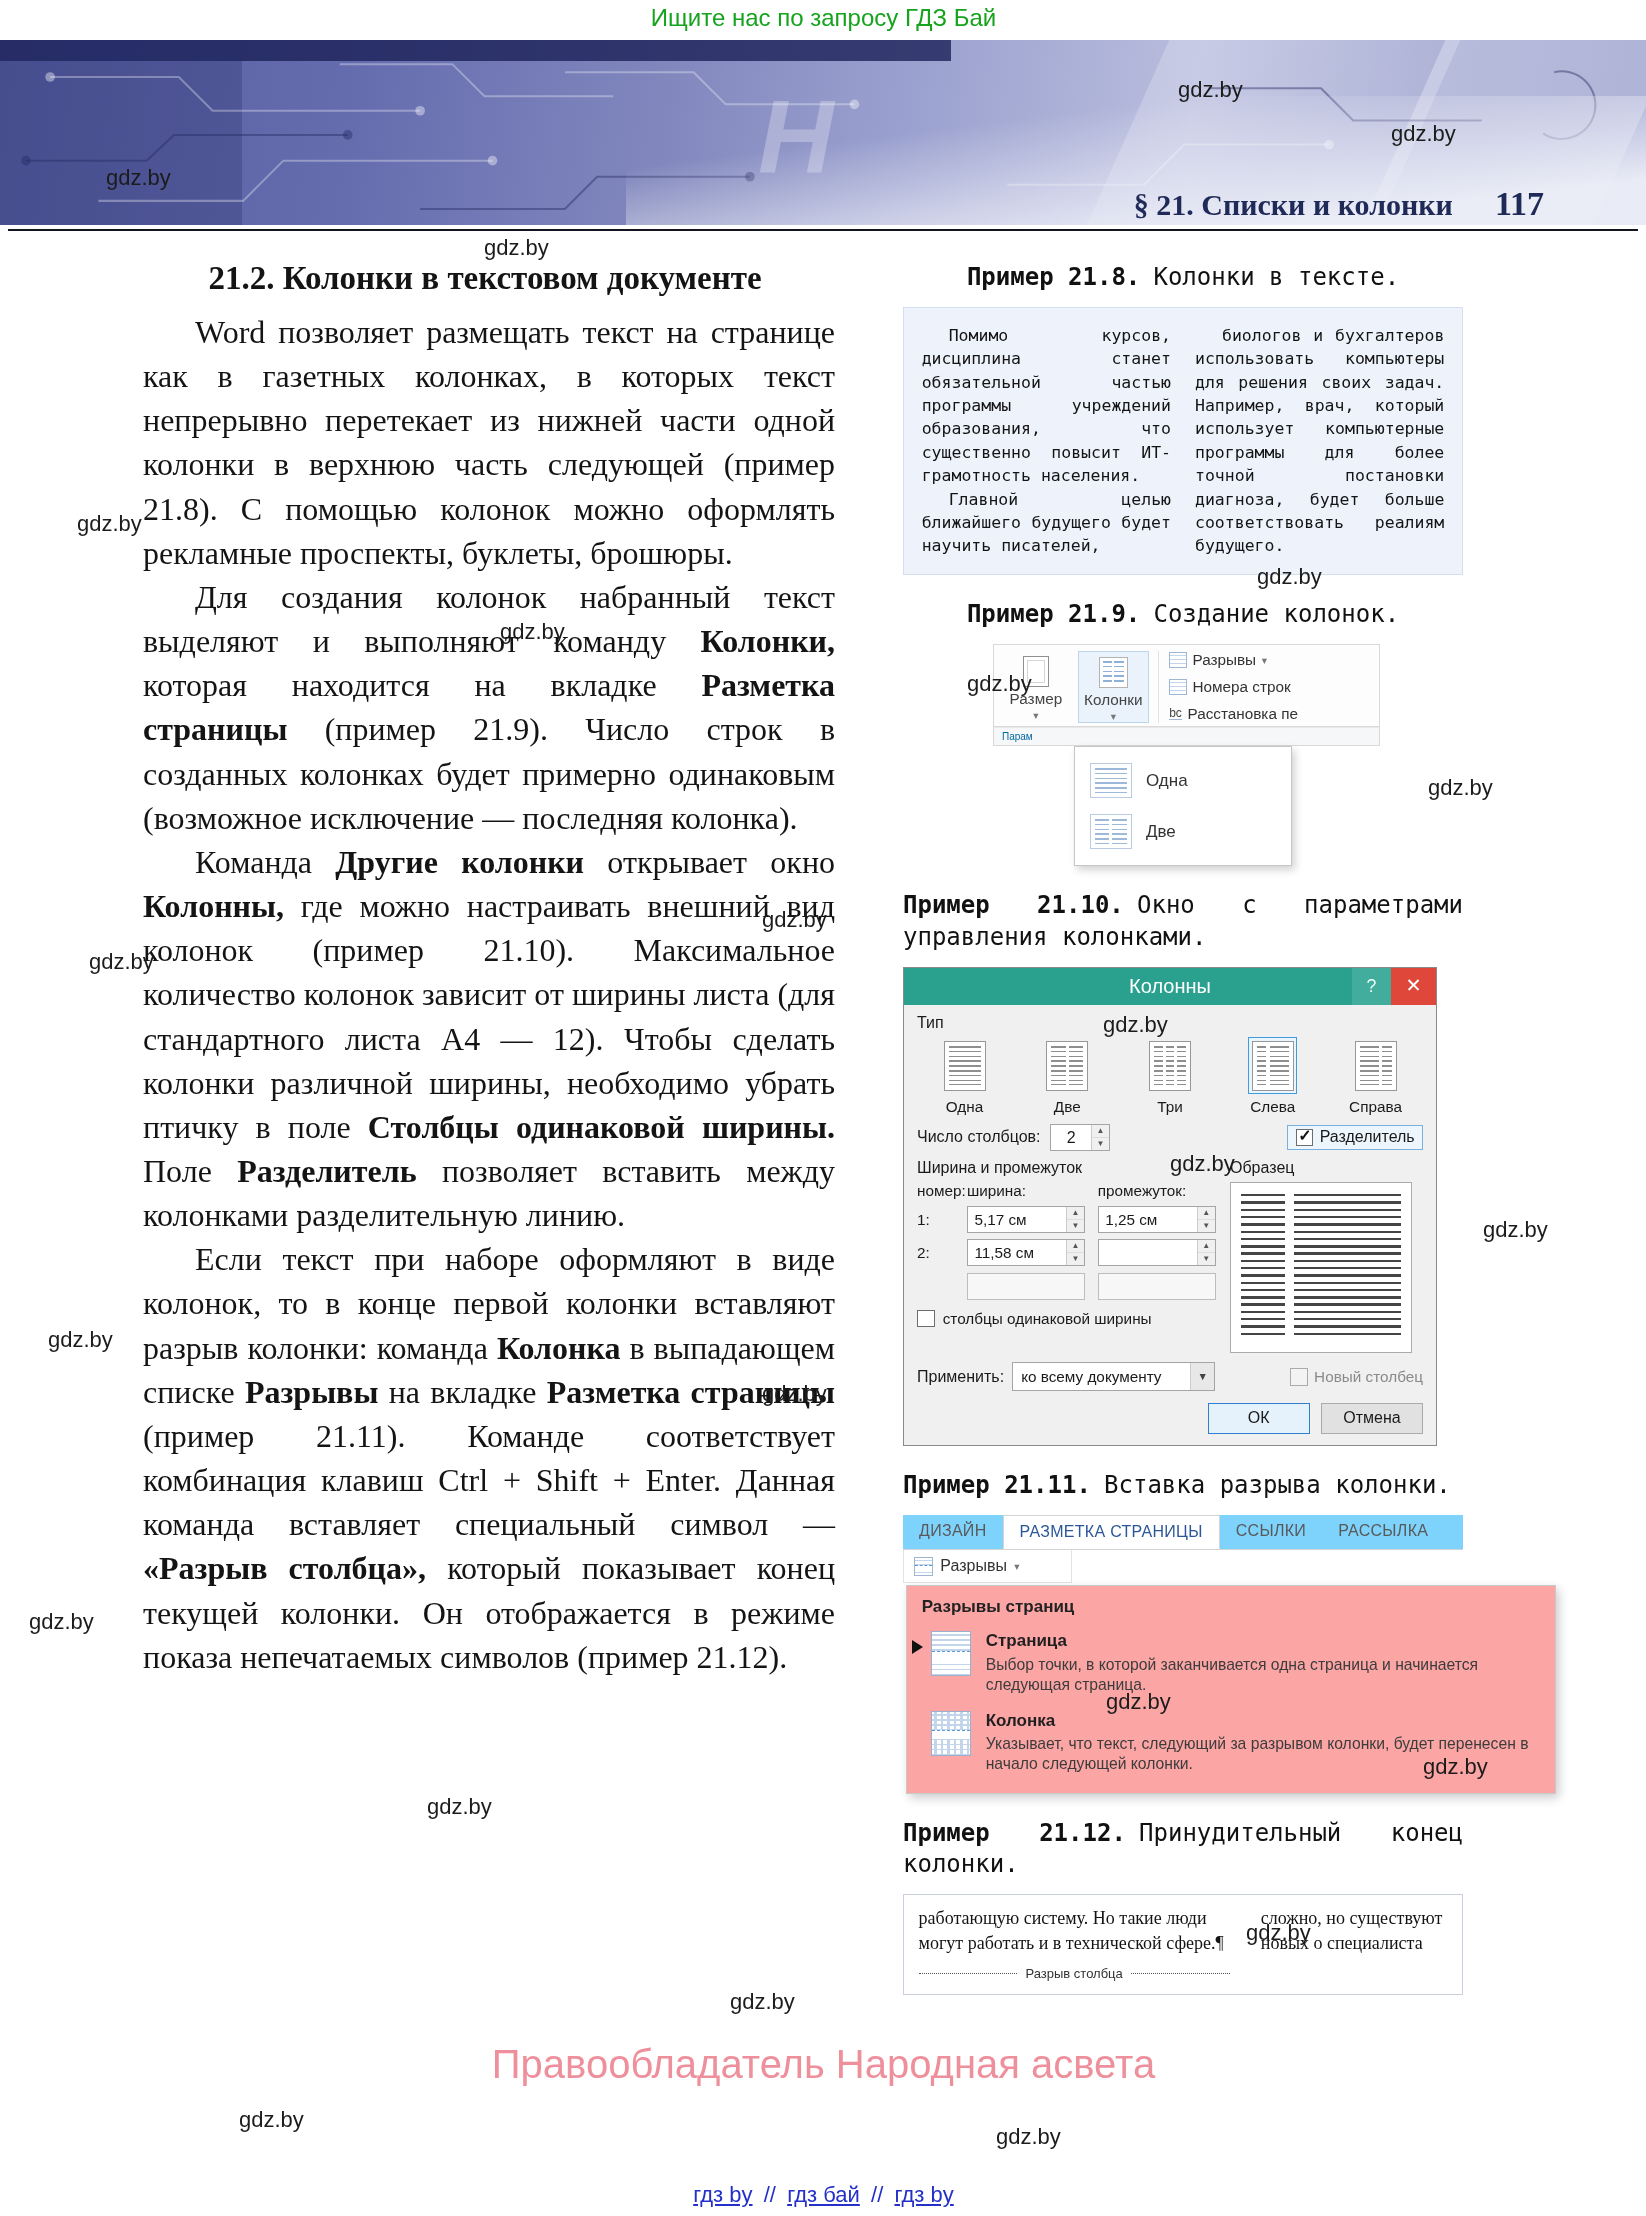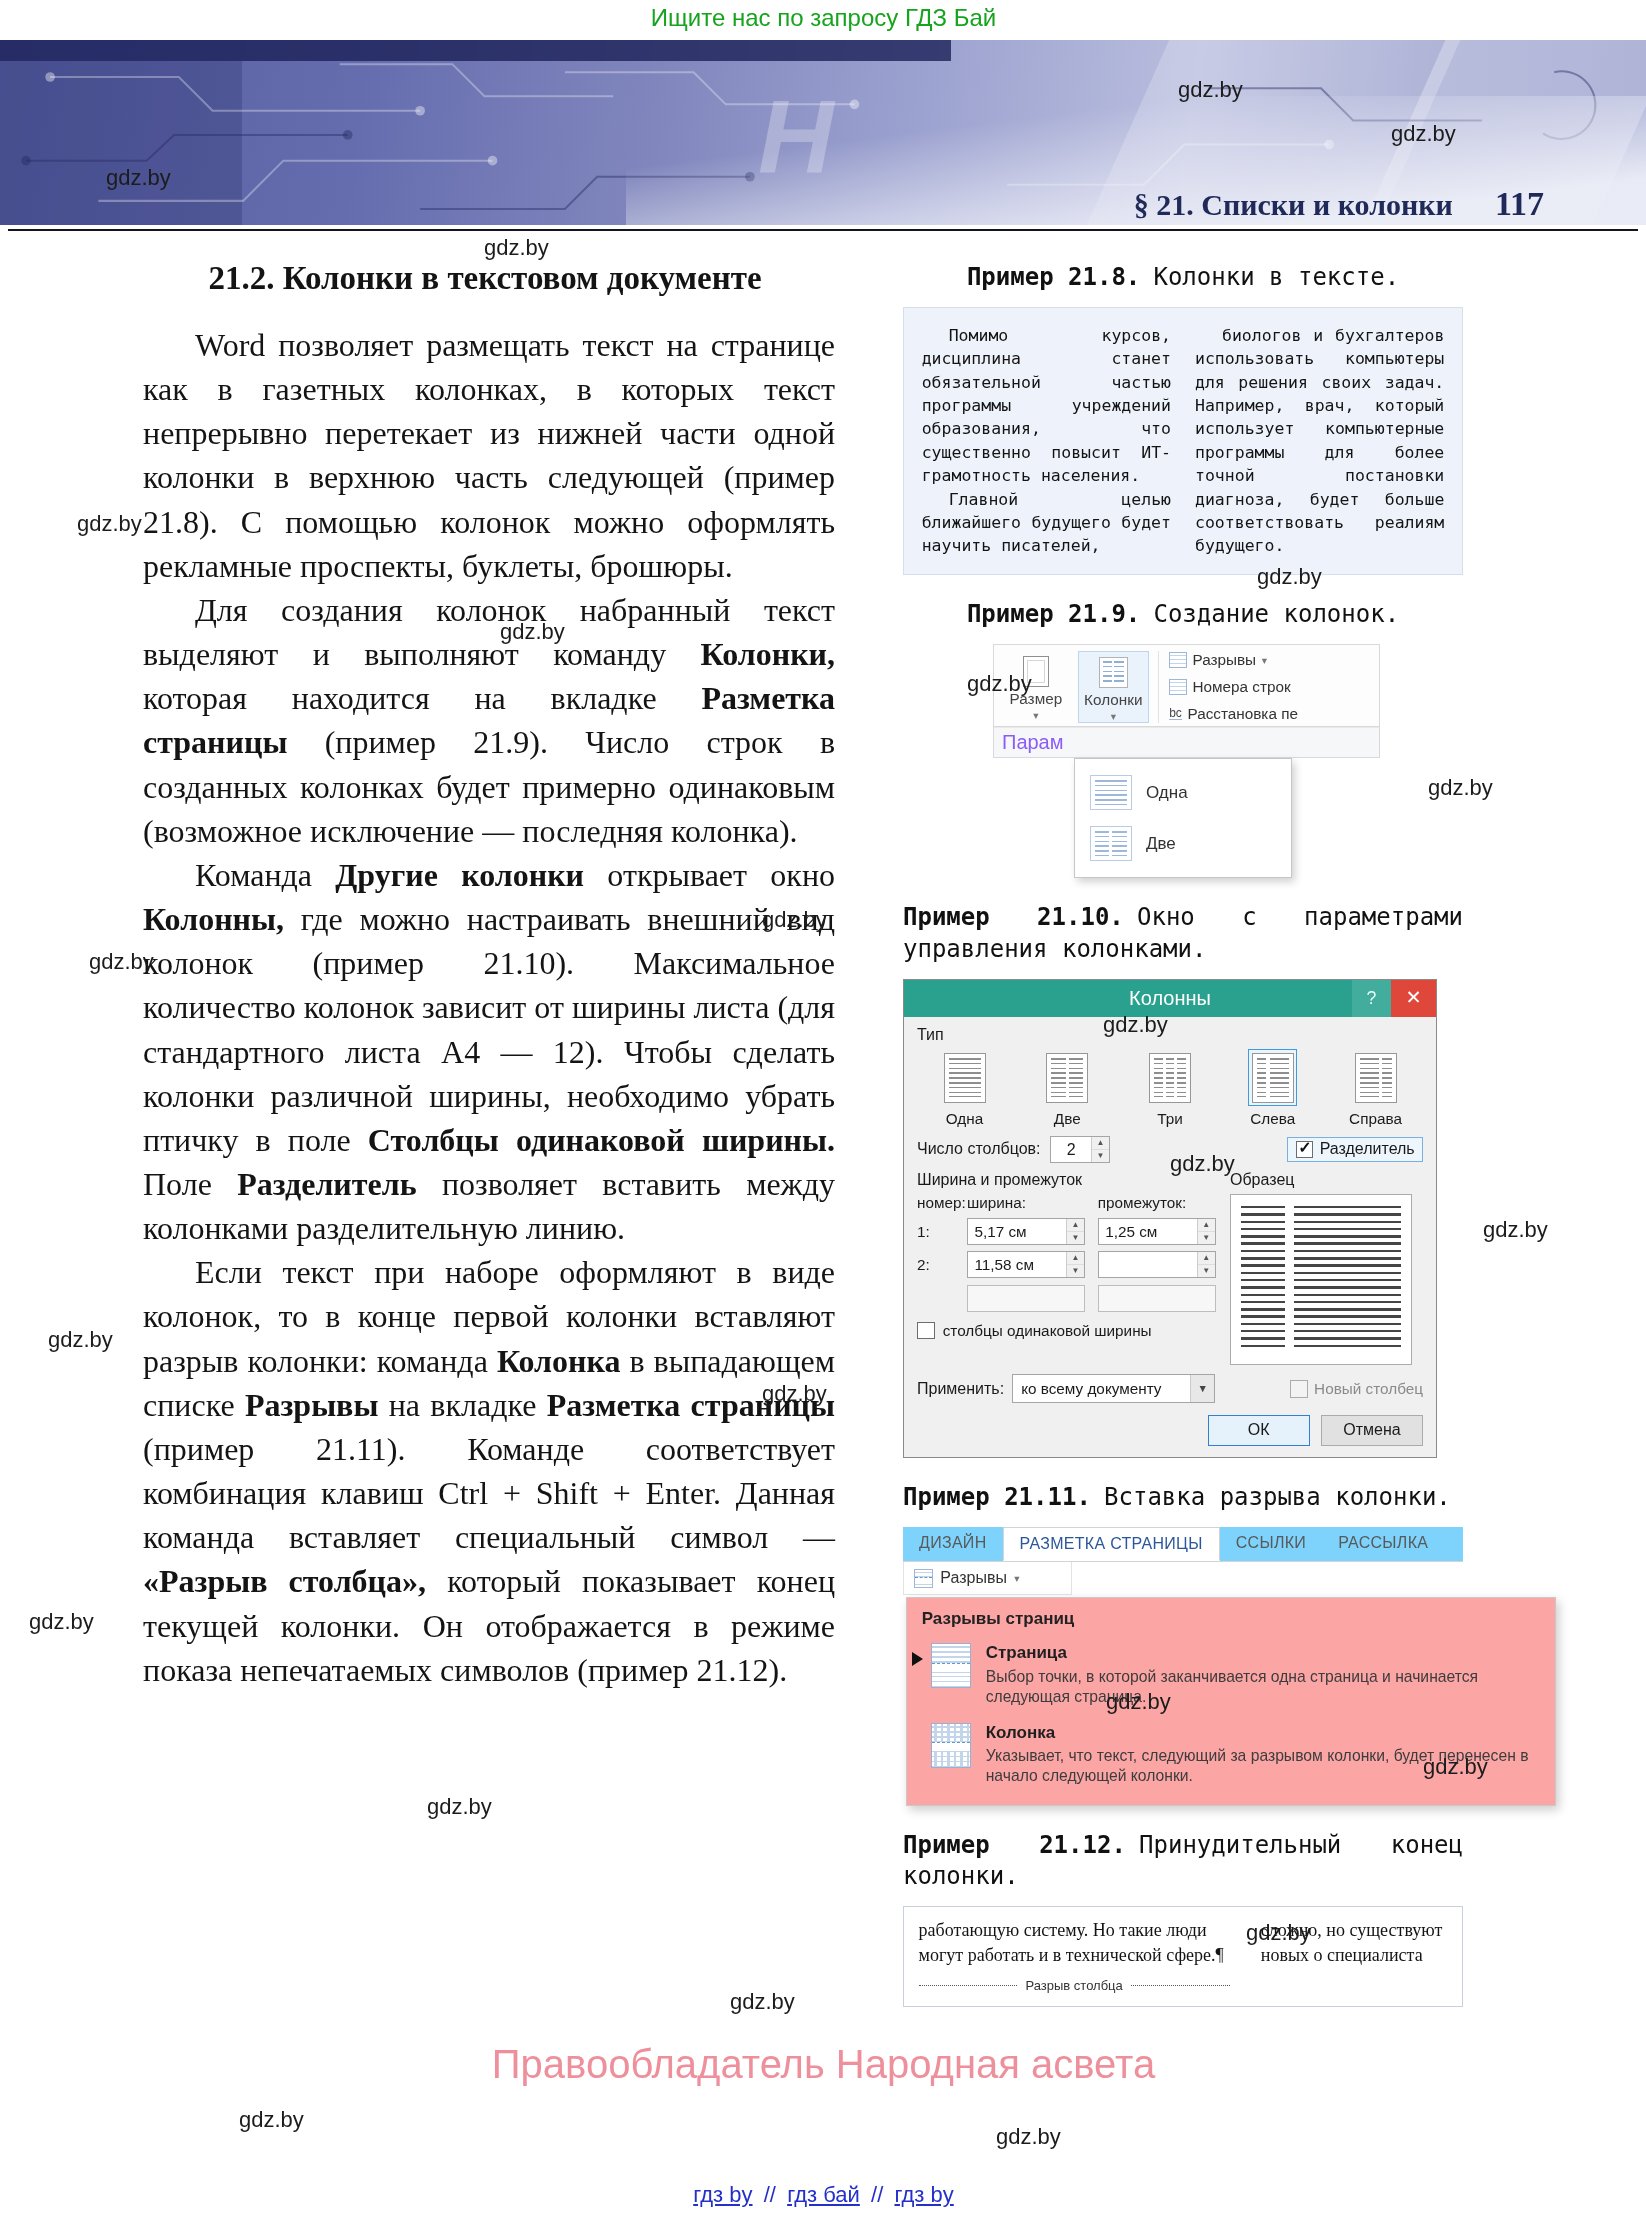--- a/index.html
+++ b/index.html
@@ -29,21 +29,21 @@
   
   .header-row { position:absolute; top:185px; right:103px; display:flex; align-items:baseline; gap:42px; z-index:30; }
   .section-title { font-size:30px; font-weight:bold; color:#1f2a58; }
   .page-num { font-size:34px; font-weight:bold; color:#1f2a58; }
   .rule { position:absolute; top:229px; left:8px; width:1630px; height:2.4px; background:#14141e; }
 
   
   .col-left  { position:absolute; left:135px; top:260px; width:700px; }
   .col-right { position:absolute; left:903px; top:262px; width:560px; }
 
-  .heading { font-size:33px; font-weight:bold; text-align:center; margin-bottom:26px; }
+  .heading { font-size:33px; font-weight:bold; text-align:center; margin-bottom:13px; }
   .para { font-size:32px; line-height:1.38; text-align:justify; text-indent:52px;margin-left:8px; }
   .para b { font-weight:bold; }
 
   
   .caption { font-family:"DejaVu Sans Mono",monospace; font-size:24px; line-height:1.32;
     margin:24px 0 13px; color:#111; }
   .caption b { font-weight:bold; margin-right:.55em; }
   .c-center { text-align:center; }
   .c-just { text-align:justify; }
   .first-cap { margin-top:0; }
@@ -65,21 +65,21 @@
   .icon-size { width:26px; height:31px; background:#fff; border:1.6px solid #8f8f8f; box-shadow:inset 0 0 0 3.2px #fff, inset 0 0 0 4px #c9c9c9; }
   .icon-columns { width:29px; height:31px; border:0.8px solid #b3b3b3; background:#fff; display:flex; gap:2.4px; padding:3.2px; }
   .icon-columns i { flex:1; background:repeating-linear-gradient(to bottom,#8fb0d8 0 1.6px, transparent 1.6px 4.8px); }
   .rb-right { display:flex; flex-direction:column; justify-content:space-between; gap:4.8px;
     border-left:0.8px solid #e2e2e2; padding-left:9.7px; font-size:15.3px; color:#333; }
   .rb-item { display:flex; align-items:center; gap:5.6px; white-space:nowrap; }
   .mi-box { width:17.7px; height:16px; border:0.8px solid #9fb6d4; background:#fff; position:relative; flex:none;
     background-image:repeating-linear-gradient(to bottom,#c3d5ea 1.6px 3.2px, transparent 3.2px 5.6px); }
   .mi-bc { font-size:12px; color:#444; border-bottom:1.6px solid #9fb6d4; line-height:11.3px; flex:none; }
   .rb-groupline { border:0.8px solid #d9d9d9; border-top:0.8px solid #e9e9e9; background:#f6f7f9;
-    font-size:20px; color:#8b5cf6; padding:3.2px 8px; }
+    font-size:10px; color:#0369a1; padding:3.2px 8px; }
   .dropdown9 { width:218px; margin-left:81px; border:0.8px solid #c6c6c6; background:#fff;
     box-shadow:3.2px 4px 8px rgba(0,0,0,.18); padding:8px 0; position:relative; z-index:5; }
   .dd-item { display:flex; align-items:center; gap:14.5px; padding:8px 14.5px; font-size:17px; color:#333; }
   .dd-icon { width:42px; height:35px; border:0.8px solid #b9cce4; background:#fff; display:flex; gap:3.2px; padding:4px; flex:none; }
   .dd-icon i { flex:1; background:repeating-linear-gradient(to bottom,#9db8d9 0 1.6px, transparent 1.6px 4.8px); }
 
   
   .dialog10 { width:534px; border:0.8px solid #8a8a8a; background:#f0f0f0;
     font-family:"Liberation Sans",sans-serif; margin-top:3.2px; }
   .d-titlebar { height:37px; background:#2aa08f; display:flex; align-items:stretch; color:#fff; }

